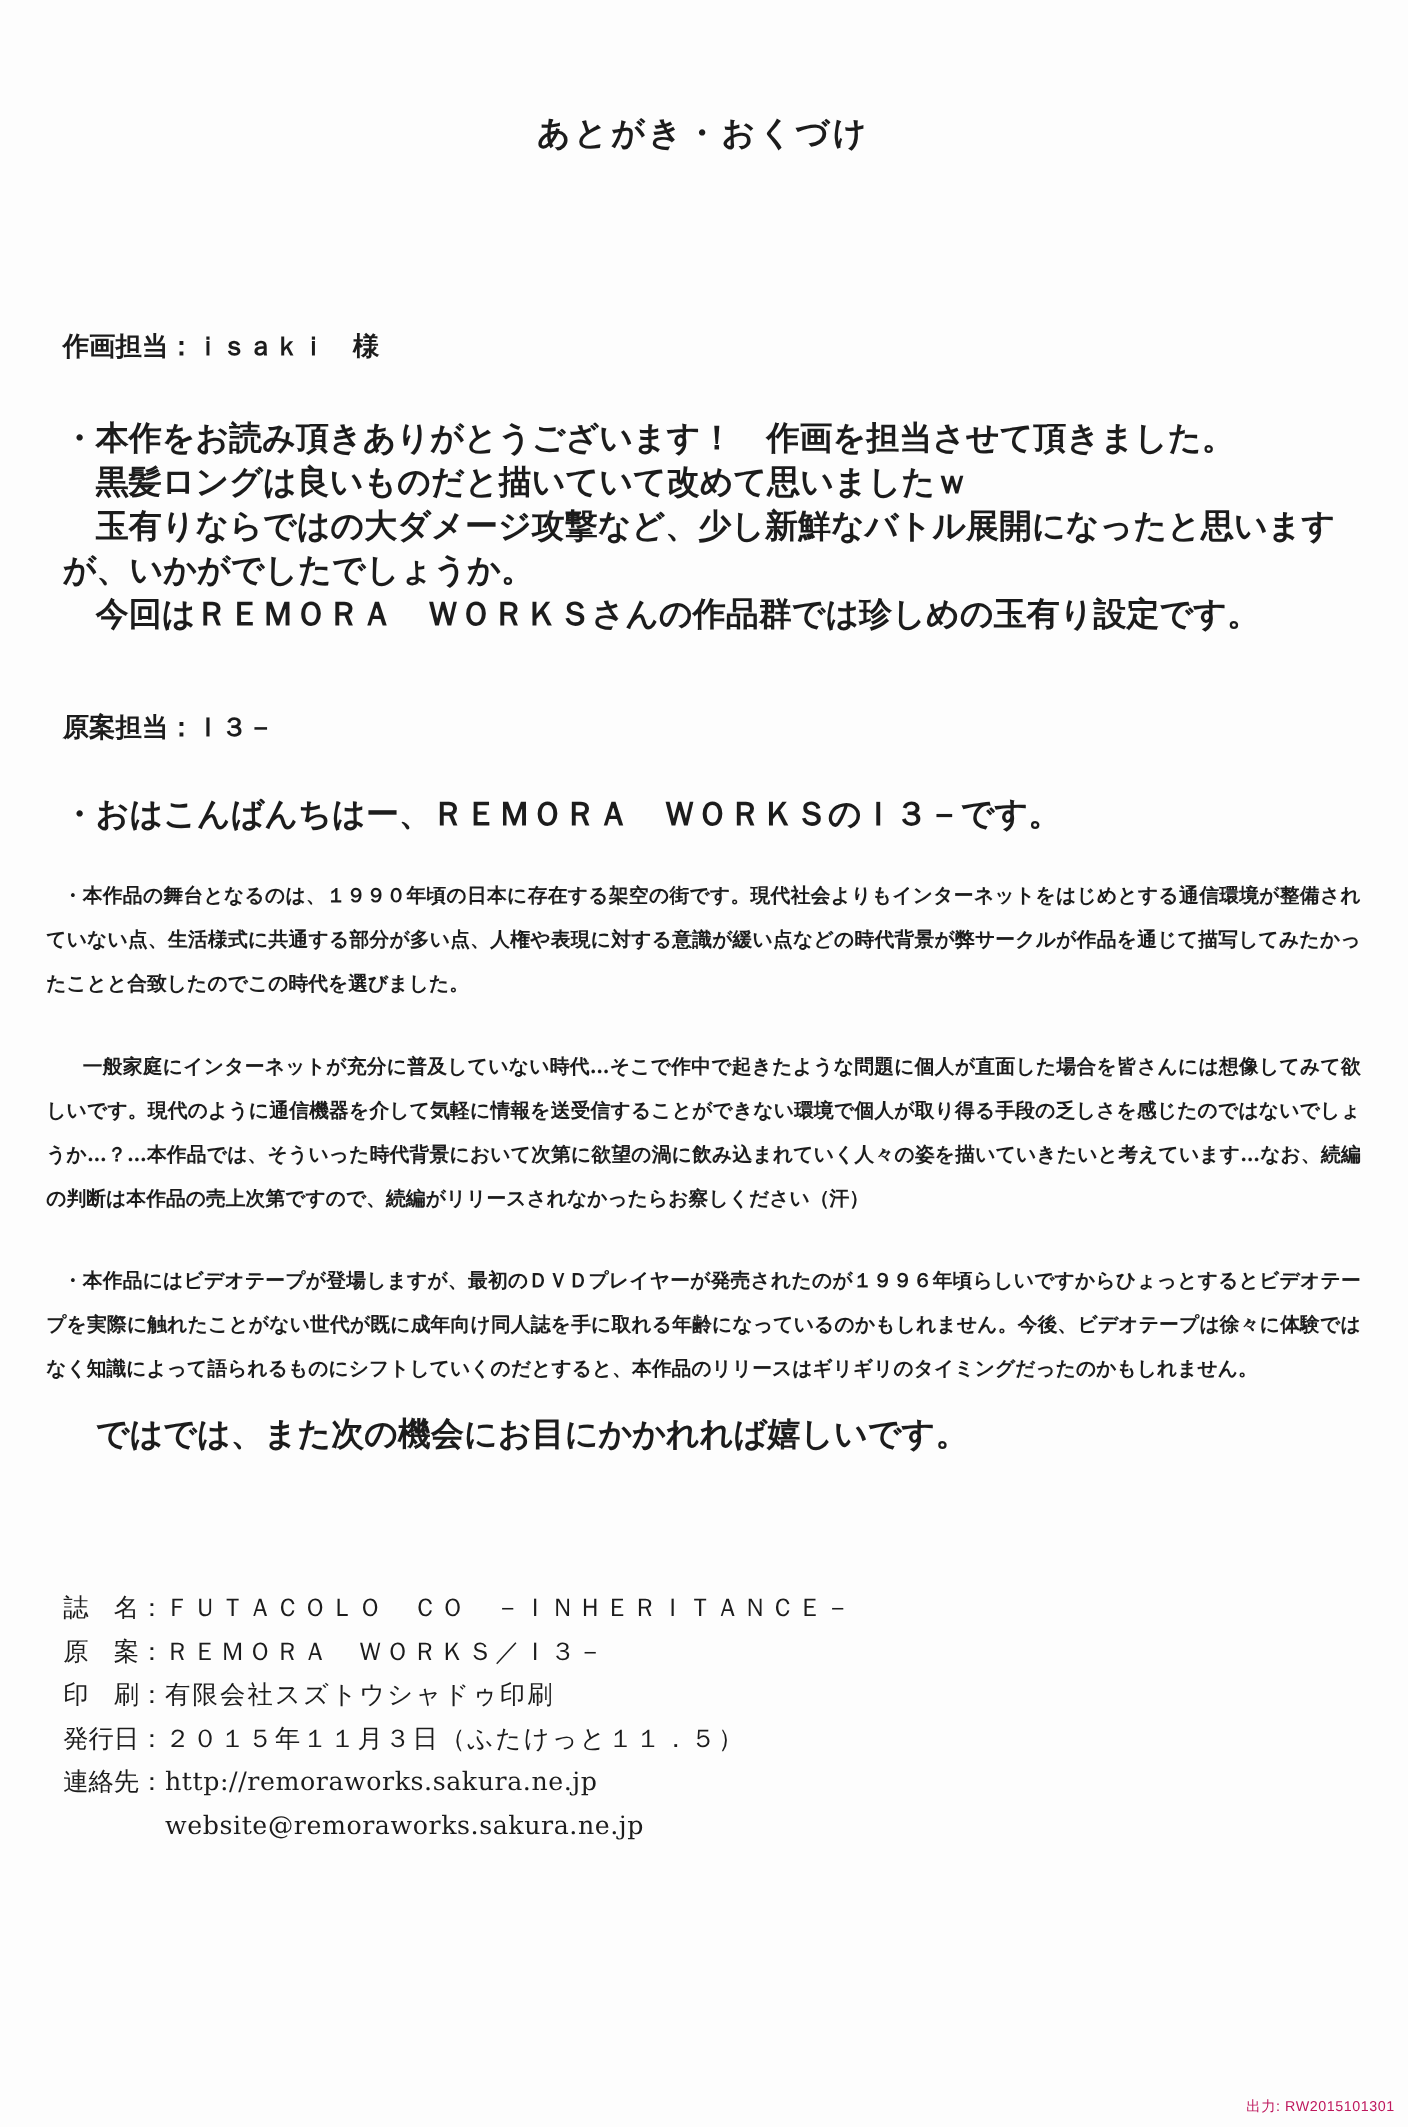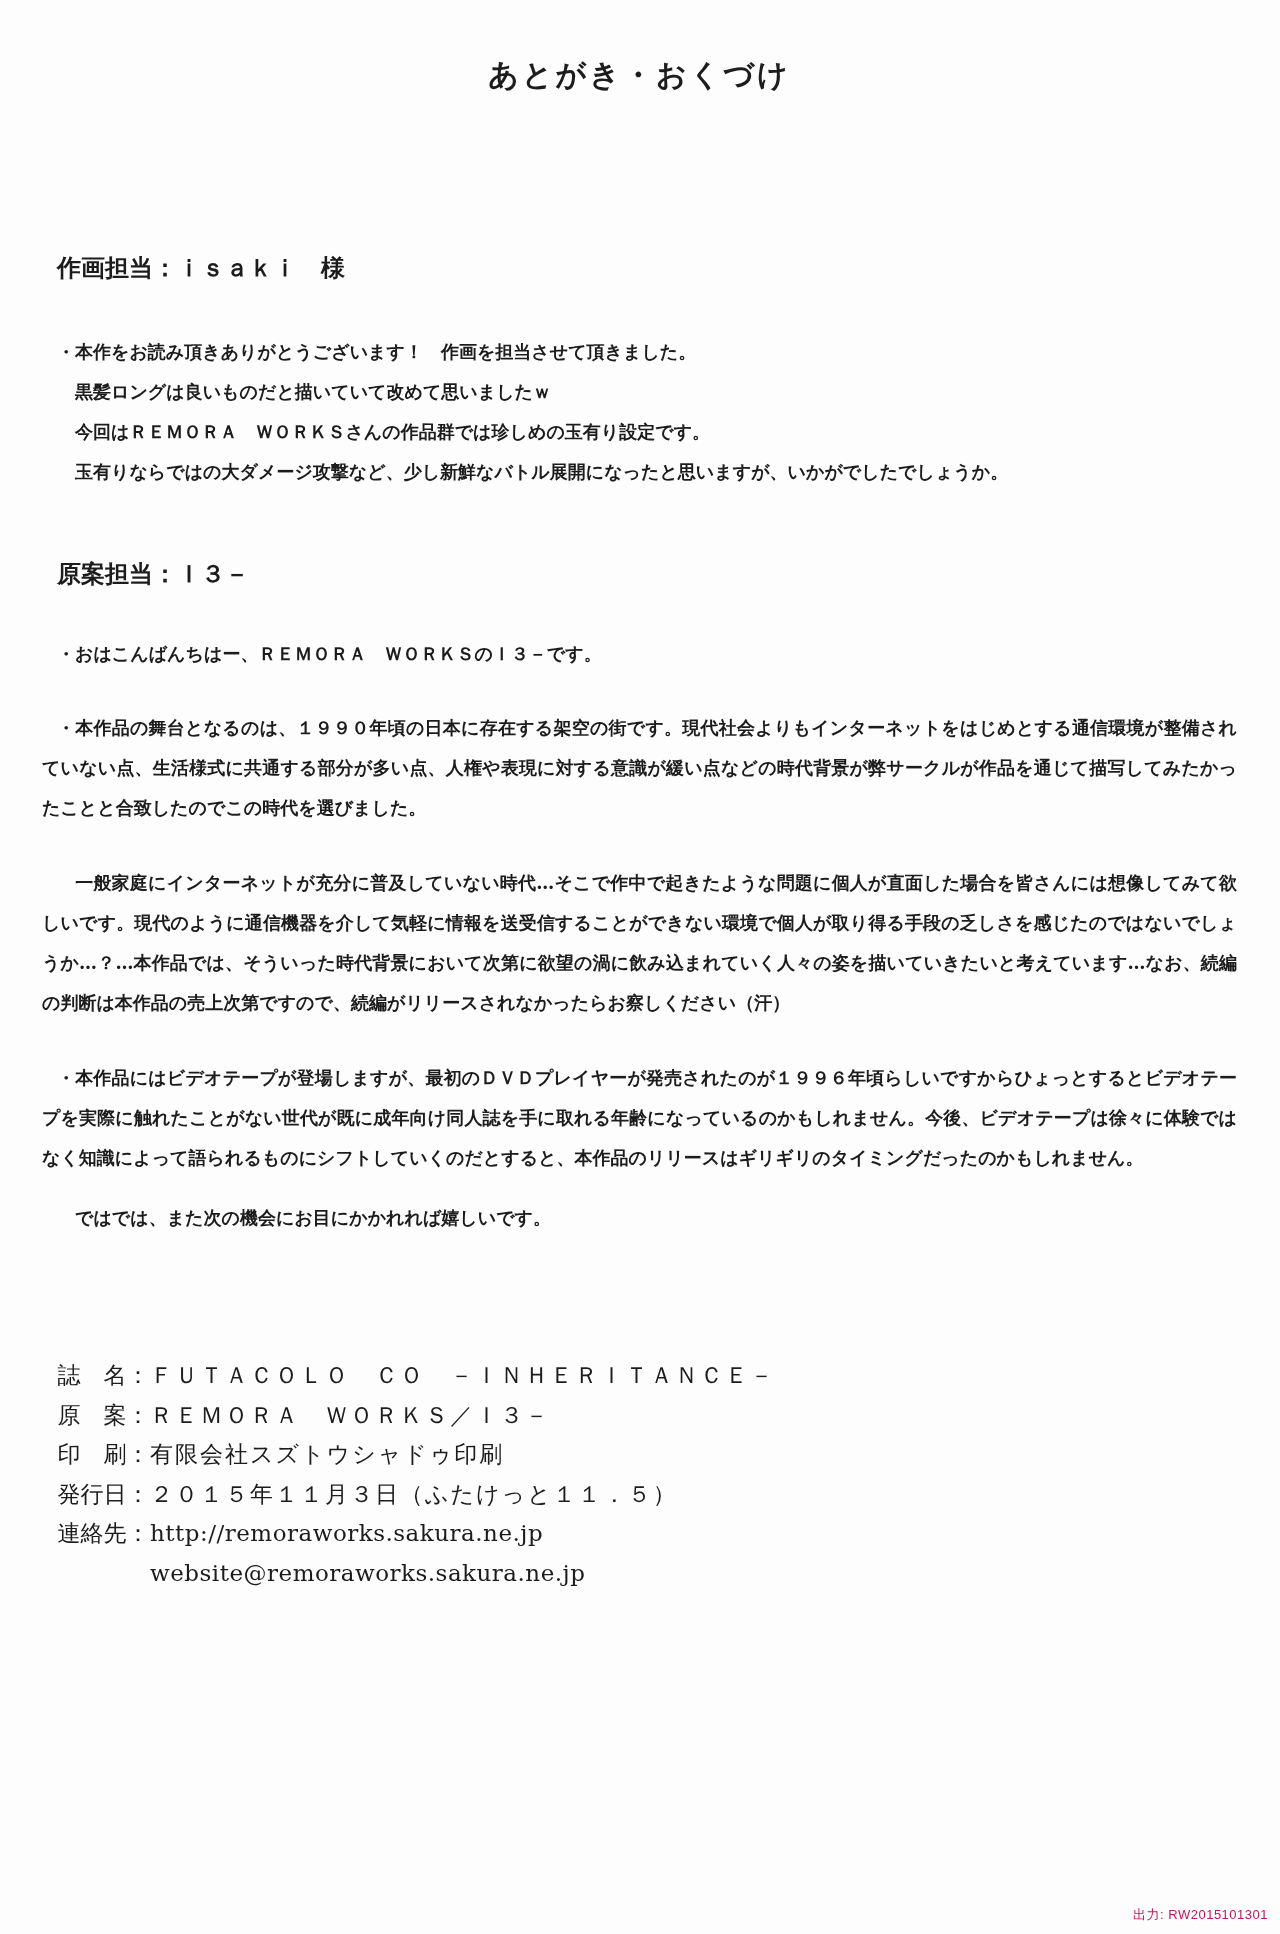--- a/index.html
+++ b/index.html
@@ -12,41 +12,42 @@
     width: 1280px;
     height: 1934px;
     margin: 0 auto;
     background: #fdfdfd;
     color: #1c1c1c;
     font-family: "DejaVu Serif", "Liberation Serif", serif;
     overflow: hidden;
   }
   .content {
     padding: 0 43px 0 42px;
+    margin-top: 47px;
   }
   .page-title {
     margin: 0;
     padding-top: 56px;
     text-align: center;
     font-size: 30px;
     line-height: 38px;
     font-weight: bold;
     letter-spacing: 3px;
   }
   .heading {
     padding-left: 15px;
     font-size: 24px;
     line-height: 36px;
     font-weight: bold;
   }
   .heading-artist { margin-top: 156px; }
   .heading-writer { margin-top: 64px; }
   .line {
     padding-left: 15px;
-    font-size: 18px;
+    font-size: 30px;
     line-height: 40px;
     font-weight: bold;
   }
   .artist-lines { margin-top: 46px; }
   .intro-line { margin-top: 42px; }
   .closing-line { margin-top: 20px; }
   .para {
     margin: 35px 0 0 0;
     font-size: 18px;
     line-height: 40px;
@@ -92,22 +93,22 @@
 <div class="page">
   <div class="content">
 
     <h1 class="page-title">あとがき・おくづけ</h1>
 
     <section>
       <div class="heading heading-artist">作画担当：ｉｓａｋｉ　様</div>
       <div class="artist-lines">
         <div class="line">・本作をお読み頂きありがとうございます！　作画を担当させて頂きました。</div>
         <div class="line">　黒髪ロングは良いものだと描いていて改めて思いましたｗ</div>
+        <div class="line">　玉有りならではの大ダメージ攻撃など、少し新鮮なバトル展開になったと思いますが、いかがでしたでしょうか。</div>
         <div class="line">　今回はＲＥＭＯＲＡ　ＷＯＲＫＳさんの作品群では珍しめの玉有り設定です。</div>
-        <div class="line">　玉有りならではの大ダメージ攻撃など、少し新鮮なバトル展開になったと思いますが、いかがでしたでしょうか。</div>
       </div>
     </section>
 
     <section>
       <div class="heading heading-writer">原案担当：Ｉ３－</div>
       <div class="line intro-line">・おはこんばんちはー、ＲＥＭＯＲＡ　ＷＯＲＫＳのＩ３－です。</div>
       <p class="para para-first">・本作品の舞台となるのは、１９９０年頃の日本に存在する架空の街です。現代社会よりもインターネットをはじめとする通信環境が整備されていない点、生活様式に共通する部分が多い点、人権や表現に対する意識が緩い点などの時代背景が弊サークルが作品を通じて描写してみたかったことと合致したのでこの時代を選びました。</p>
       <p class="para">　一般家庭にインターネットが充分に普及していない時代…そこで作中で起きたような問題に個人が直面した場合を皆さんには想像してみて欲しいです。現代のように通信機器を介して気軽に情報を送受信することができない環境で個人が取り得る手段の乏しさを感じたのではないでしょうか…？…本作品では、そういった時代背景において次第に欲望の渦に飲み込まれていく人々の姿を描いていきたいと考えています…なお、続編の判断は本作品の売上次第ですので、続編がリリースされなかったらお察しください（汗）</p>
       <p class="para">・本作品にはビデオテープが登場しますが、最初のＤＶＤプレイヤーが発売されたのが１９９６年頃らしいですからひょっとするとビデオテープを実際に触れたことがない世代が既に成年向け同人誌を手に取れる年齢になっているのかもしれません。今後、ビデオテープは徐々に体験ではなく知識によって語られるものにシフトしていくのだとすると、本作品のリリースはギリギリのタイミングだったのかもしれません。</p>
       <div class="line closing-line">　ではでは、また次の機会にお目にかかれれば嬉しいです。</div>

